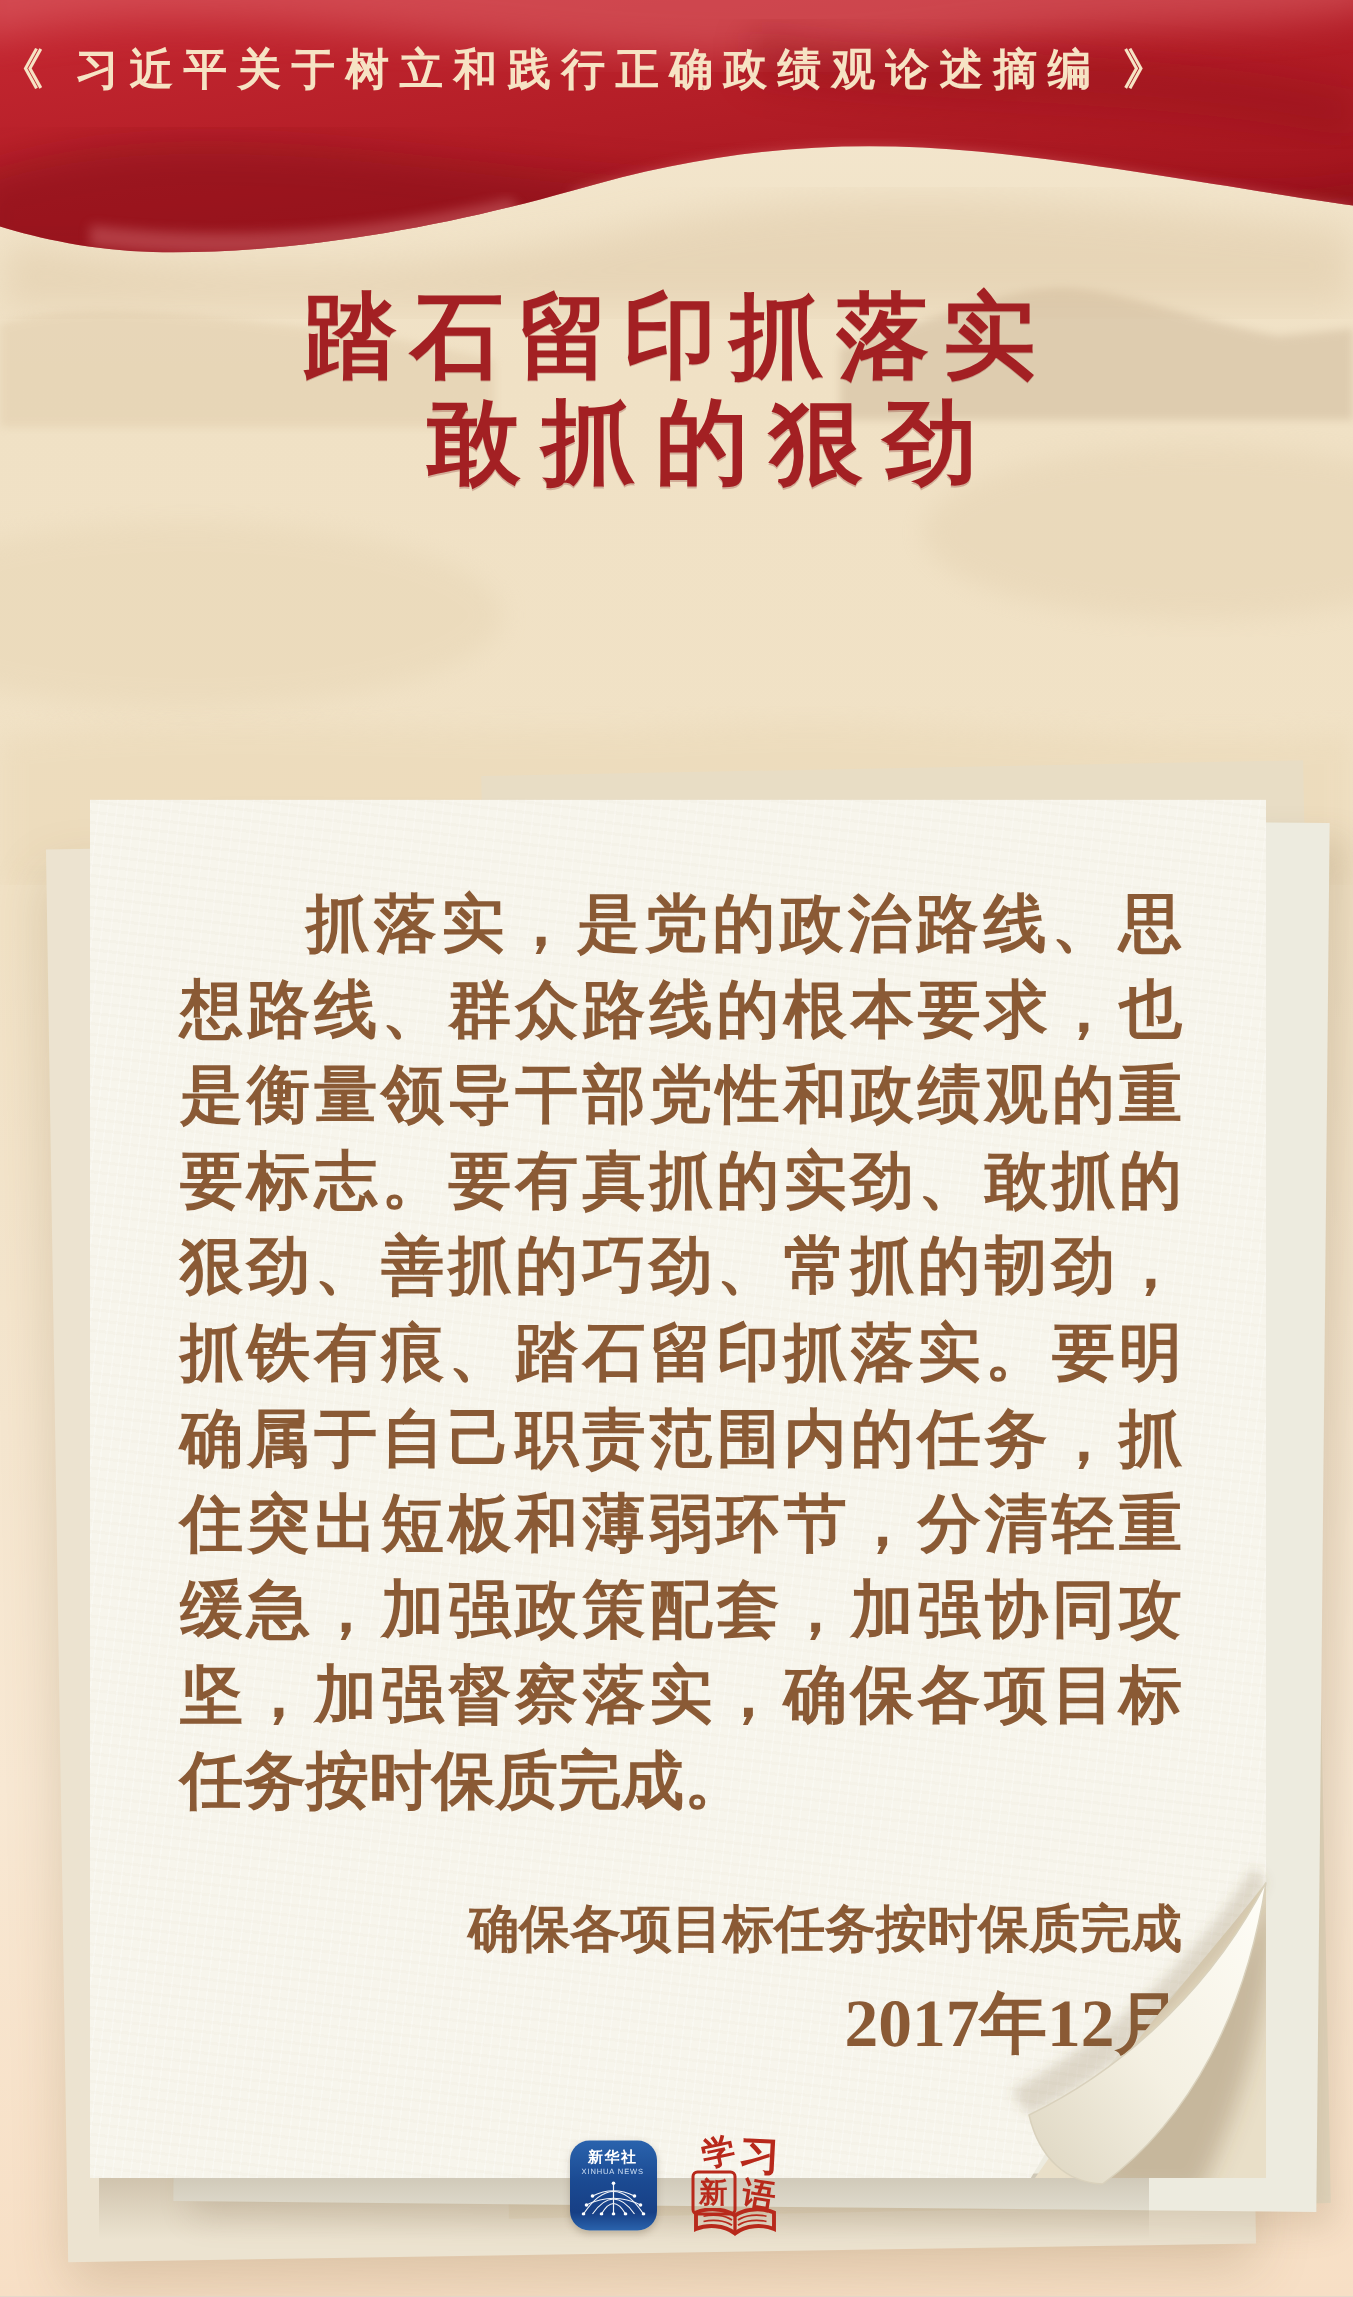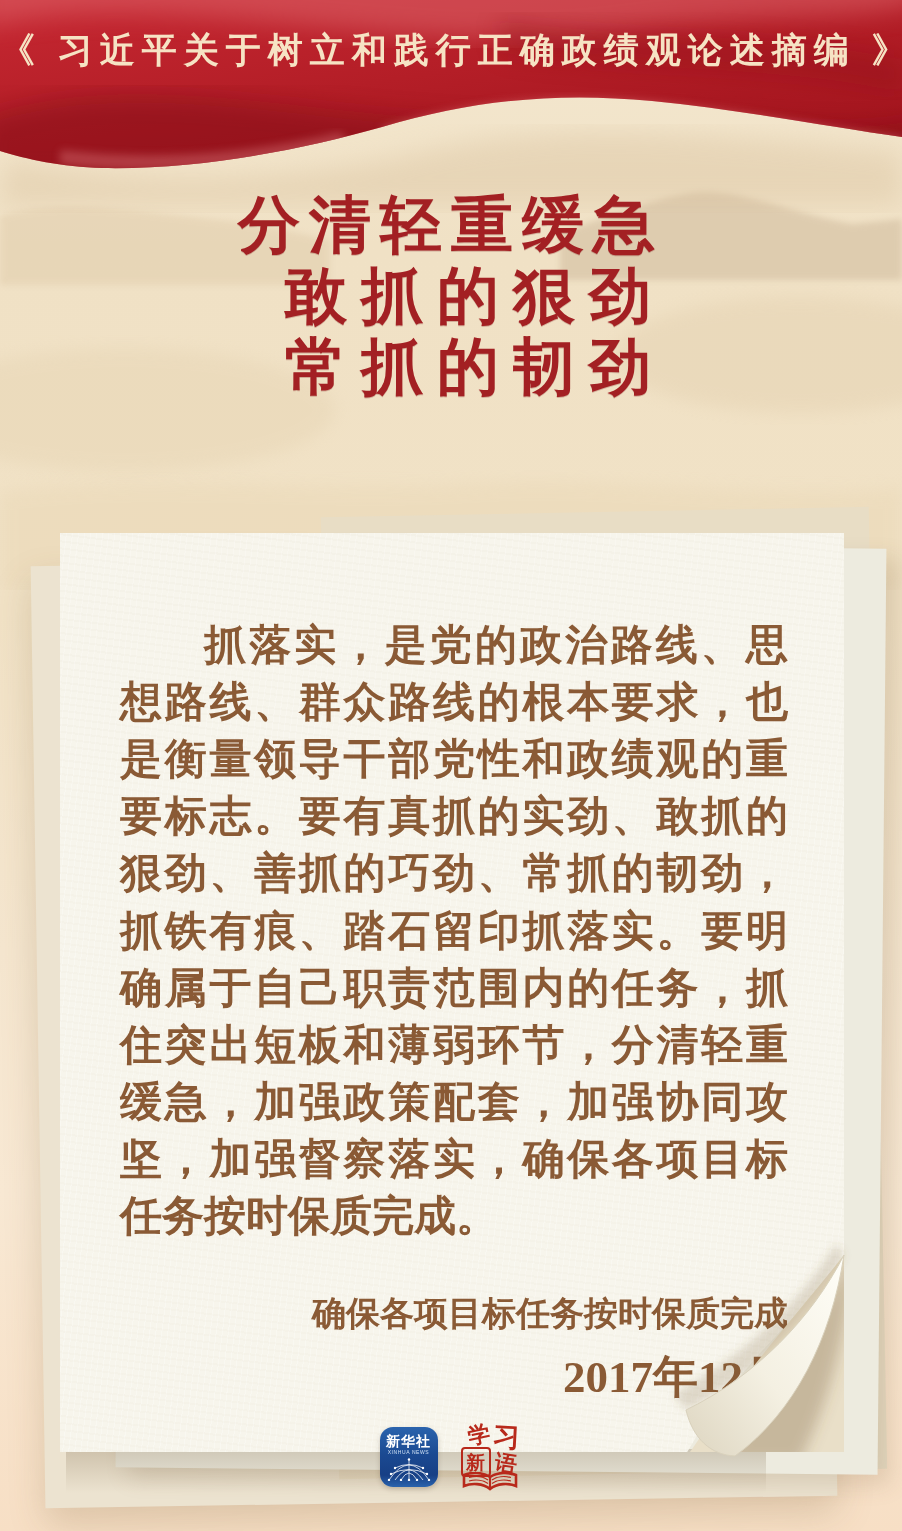--- a/index.html
+++ b/index.html
@@ -8,21 +8,21 @@
     font-family:"Liberation Serif","DejaVu Serif",serif;
     background:linear-gradient(180deg,#f4e8d0 0%,#f0e1c5 16%,#f1e2c6 40%,#f5e6cf 62%,#f8e8d3 78%,#f7dfc5 100%);
   }
   .abs{position:absolute;}
   
   .mountains{left:0;top:120px;width:902px;height:470px;z-index:0;}
   
   .silk{left:0;top:0;width:902px;height:250px;z-index:3;}
   .book-title{
     left:0;top:27px;width:736px;text-align:center;z-index:5;
-    color:#f6e3c4;font-size:35px;font-weight:700;letter-spacing:7px;white-space:nowrap;
+    color:#f6e3c4;font-size:29px;font-weight:700;letter-spacing:7px;white-space:nowrap;
   }
   
   .headline{left:0;top:190px;width:902px;text-align:center;z-index:4;color:#a32023;font-weight:900;}
   .headline .hl{font-size:62px;line-height:71px;letter-spacing:9px;text-shadow:0 1px 0 rgba(120,20,20,.25);}
   .headline .hl.narrow{letter-spacing:14px;padding-left:48px;}
   
   .sheet-a{left:38px;top:560px;width:792px;height:942px;background:#ece3d0;transform:rotate(-0.9deg);
            box-shadow:0 16px 36px rgba(125,95,55,.22);z-index:1;}
   .sheet-b{left:330px;top:512px;width:548px;height:962px;background:#e8ddc5;transform:rotate(-1.1deg);z-index:1;}
   .sheet-c{left:120px;top:545px;width:762px;height:926px;background:#edebdf;transform:rotate(0.55deg);
@@ -35,35 +35,35 @@
     clip-path:polygon(0 0,100% 0,100% 78.5%,95% 84%,89% 89.5%,83.5% 95%,80% 100%,0 100%);
   }
   .card::before{
     content:"";position:absolute;inset:0;opacity:.55;
     background:
       repeating-linear-gradient(7deg,rgba(185,165,125,.05) 0 2px,rgba(255,255,255,0) 2px 7px),
       repeating-linear-gradient(97deg,rgba(255,255,255,.45) 0 1px,rgba(255,255,255,0) 1px 6px);
   }
   .paper-content{
     left:60px;top:533px;width:784px;box-sizing:border-box;z-index:5;
-    padding:72px 56px 0 60px;color:#8a5a35;margin-top:12px;
+    padding:56px 56px 0 60px;color:#8a5a35;
   }
   .quote-body{font-size:42px;line-height:1.36;font-weight:700;text-align:justify;text-justify:inter-character;text-indent:2em;}
   .quote-source{margin-top:46px;text-align:right;font-size:34px;font-weight:700;}
   .quote-date{margin-top:10px;text-align:right;font-size:45px;font-weight:700;}
   .curl{left:560px;top:1200px;width:342px;height:320px;z-index:6;}
   
   .logos{left:0;top:1427px;width:902px;display:flex;justify-content:center;align-items:flex-start;gap:21px;z-index:7;}
   .xinhua{
     width:58px;height:60px;border-radius:13px;box-sizing:border-box;
     background:linear-gradient(180deg,#2a63ad 0%,#1b4a92 45%,#173f85 80%,#2a63ad 100%);
     display:flex;flex-direction:column;align-items:center;padding-top:7px;
     box-shadow:0 2px 5px rgba(80,60,40,.25);
   }
-  .xinhua-name{color:#ffffff;font-size:14px;font-weight:700;letter-spacing:1px;line-height:1;
+  .xinhua-name{color:#ffffff;font-size:10px;font-weight:700;letter-spacing:1px;line-height:1;
     font-family:Liberation Sans, sans-serif;}
   .xinhua-sub{color:#cfe0f5;font-size:5px;letter-spacing:.6px;margin-top:2px;line-height:1;
     font-family:"Liberation Sans","DejaVu Sans",sans-serif;}
   .xinhua-net{margin-top:3px;}
   .xuexi{position:relative;width:64px;height:62px;color:#b8291b;font-weight:900;}
   .xuexi span{position:absolute;line-height:1;}
   .x-xue{left:9px;top:-3px;font-size:22px;transform:rotate(-12deg);}
   .x-xi{left:34px;top:-3px;font-size:27px;transform:rotate(3deg);}
   .x-xin-frame{position:absolute;left:2px;top:20px;width:26px;height:26px;border:2px solid #b8291b;border-radius:4px;
     display:flex;align-items:center;justify-content:center;}
@@ -116,23 +116,22 @@
       <path d="M-20,118 C150,58 350,132 560,120 C720,110 840,142 920,118 L920,175 C700,192 400,178 -20,180 Z" fill="#7c0e16" opacity="0.45" filter="url(#sb12)"></path>
       <path d="M380,128 C470,100 560,92 652,101 C742,110 836,128 902,137 L902,152 C800,140 700,124 640,118 C560,110 470,118 392,142 Z" fill="#df6d72" opacity="0.5" filter="url(#sb4)"></path>
       <path d="M60,150 C160,162 260,152 340,132 L352,146 C270,168 160,176 60,164 Z" fill="#e68a8d" opacity="0.35" filter="url(#sb4)"></path>
       <path d="M500,20 C620,40 760,30 902,60 L902,92 C760,62 620,72 500,52 Z" fill="#8c1119" opacity="0.35" filter="url(#sb12)"></path>
     </g>
   </svg>
 
   <div class="abs book-title">《 习近平关于树立和践行正确政绩观论述摘编 》</div>
 
   <div class="abs headline">
-    <div class="hl">分清轻重缓急</div>
+    <div class="hl">踏石留印抓落实</div>
     <div class="hl narrow">敢抓的狠劲</div>
-    <div class="hl narrow">常抓的韧劲</div>
   </div>
 
   <div class="abs sheet-a"></div>
   <div class="abs sheet-b"></div>
   <div class="abs sheet-c"></div>
   <div class="abs under-shadow"></div>
   <div class="abs card"></div>
 
   <div class="abs paper-content">
     <div class="quote-body">抓落实，是党的政治路线、思想路线、群众路线的根本要求，也是衡量领导干部党性和政绩观的重要标志。要有真抓的实劲、敢抓的狠劲、善抓的巧劲、常抓的韧劲，抓铁有痕、踏石留印抓落实。要明确属于自己职责范围内的任务，抓住突出短板和薄弱环节，分清轻重缓急，加强政策配套，加强协同攻坚，加强督察落实，确保各项目标任务按时保质完成。</div>

